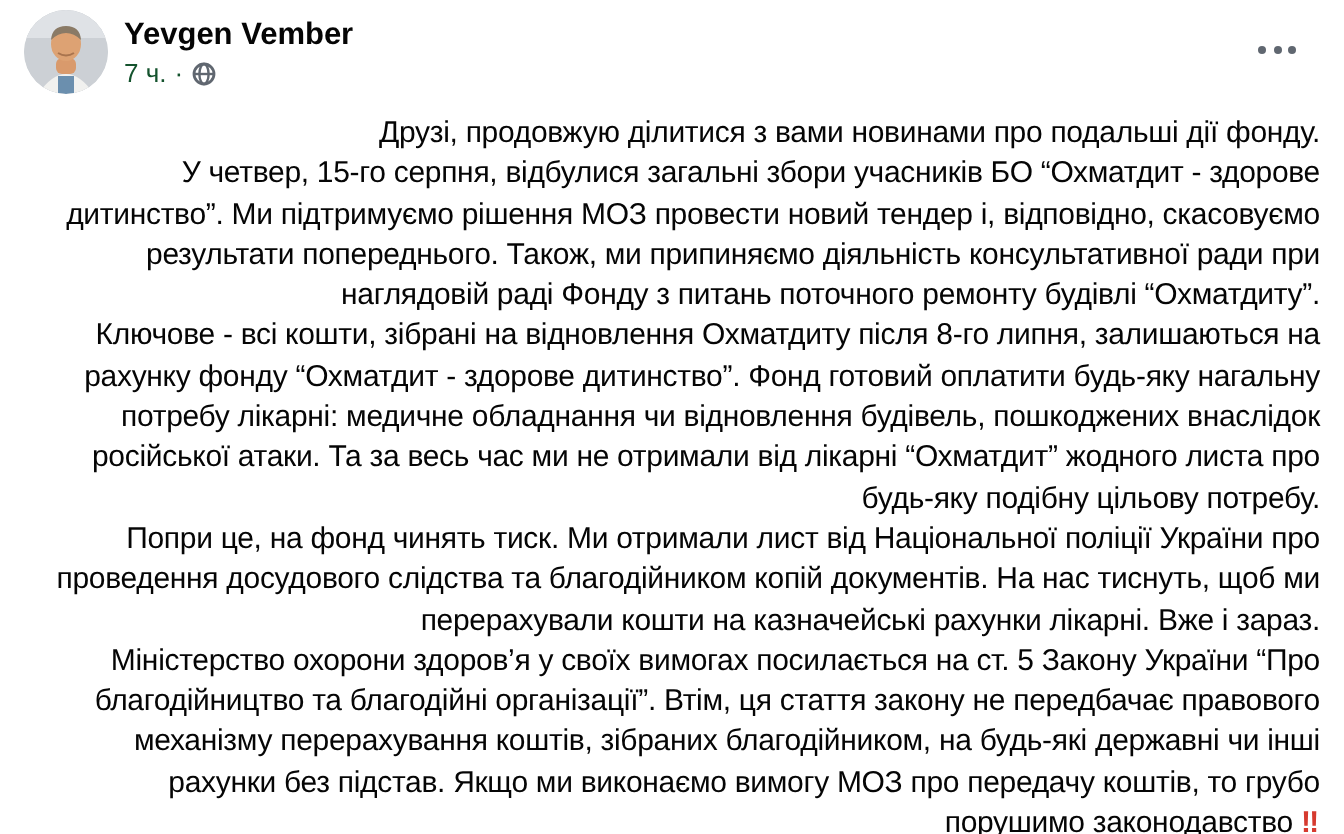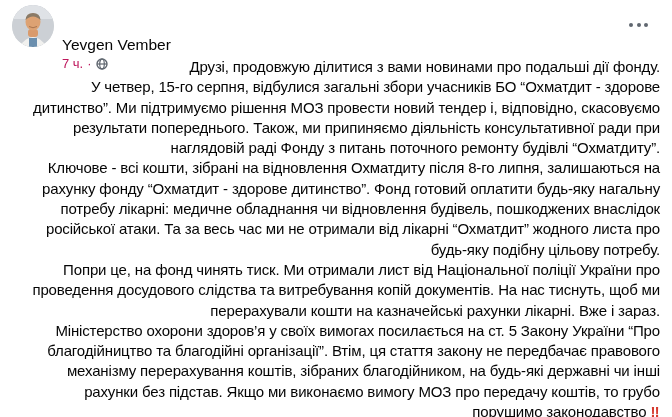--- a/index.html
+++ b/index.html
@@ -33,33 +33,32 @@
     background: #d3d6da;
   }
   .avatar svg { display: block; }
   .header-text {
     position: absolute;
     left: 62px;
     top: 8px;
   }
   .author {
     font-size: 15.5px;
-    font-weight: 400;
+    font-weight: 700;
     color: #050505;
     line-height: 19px;
     cursor: pointer;
-    margin-top: 27px;
   }
   .meta {
     display: flex;
     align-items: center;
     gap: 4px;
     margin-top: 2px;
     font-size: 13px;
-    color: #be185d;
+    color: #14532d;
     line-height: 16px;
   }
   .meta .timestamp { cursor: pointer; }
   .globe-icon { display: inline-flex; align-items: center; }
   .more-btn {
     position: absolute;
     right: 20px;
     top: 17px;
     display: flex;
     gap: 3.5px;
@@ -134,17 +133,17 @@
       <span class="dot"></span>
       <span class="dot"></span>
     </div>
 
   </div>
 
   <div class="post-body">
       <div class="para">Друзі, продовжую ділитися з вами новинами про подальші дії фонду.</div>
       <div class="para">У четвер, 15-го серпня, відбулися загальні збори учасників БО “Охматдит - здорове дитинство”. Ми підтримуємо рішення МОЗ провести новий тендер і, відповідно, скасовуємо результати попереднього. Також, ми припиняємо діяльність консультативної ради при наглядовій раді Фонду з питань поточного ремонту будівлі “Охматдиту”.</div>
       <div class="para">Ключове - всі кошти, зібрані на відновлення Охматдиту після 8-го липня, залишаються на рахунку фонду “Охматдит - здорове дитинство”. Фонд готовий оплатити будь-яку нагальну потребу лікарні: медичне обладнання чи відновлення будівель, пошкоджених внаслідок російської атаки. Та за весь час ми не отримали від лікарні “Охматдит” жодного листа про будь-яку подібну цільову потребу.</div>
-      <div class="para">Попри це, на фонд чинять тиск. Ми отримали лист від Національної поліції України про проведення досудового слідства та витребування копій документів. На нас тиснуть, щоб ми перерахували кошти на казначейські рахунки лікарні. Вже і зараз.</div>
+      <div class="para">Попри це, на фонд чинять тиск. Ми отримали лист від Національної поліції України про проведення досудового слідства та благодійником копій документів. На нас тиснуть, щоб ми перерахували кошти на казначейські рахунки лікарні. Вже і зараз.</div>
       <div class="para">Міністерство охорони здоров’я у своїх вимогах посилається на ст. 5 Закону України “Про благодійництво та благодійні організації”. Втім, ця стаття закону не передбачає правового механізму перерахування коштів, зібраних благодійником, на будь-які державні чи інші рахунки без підстав. Якщо ми виконаємо вимогу МОЗ про передачу коштів, то грубо порушимо законодавство <span class="red-emoji">‼</span></div>
     </div>
 
 </div>
 
 </body></html>

